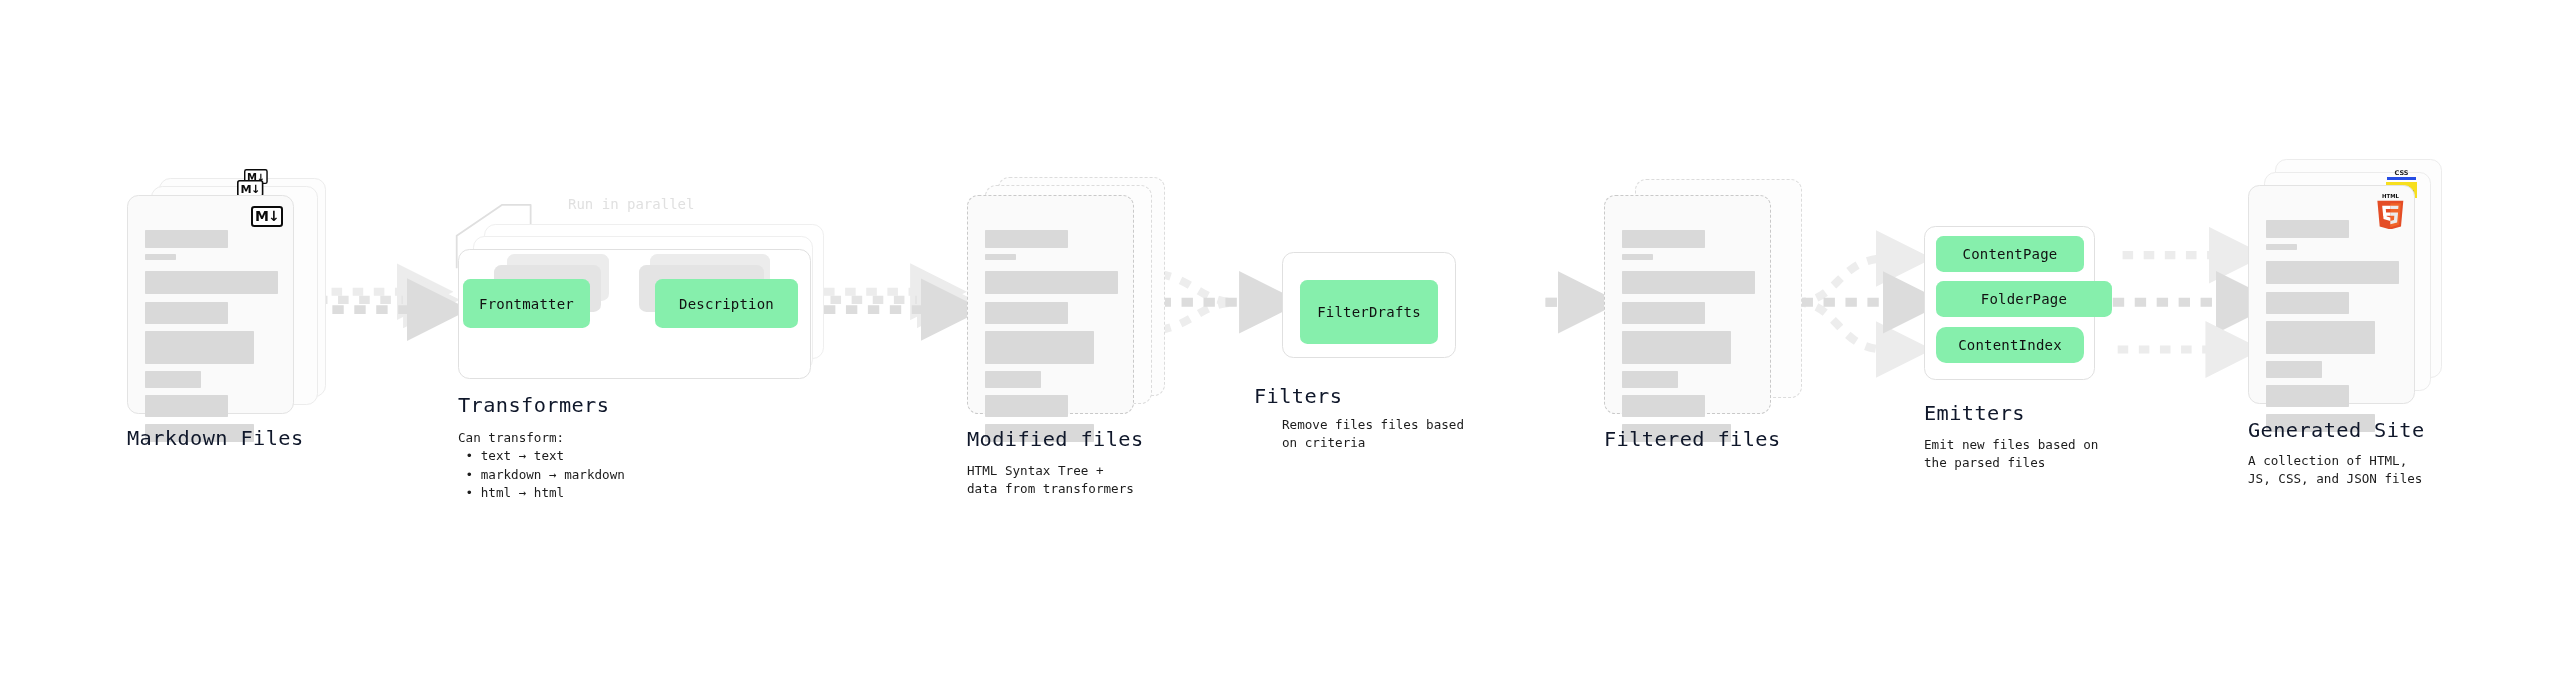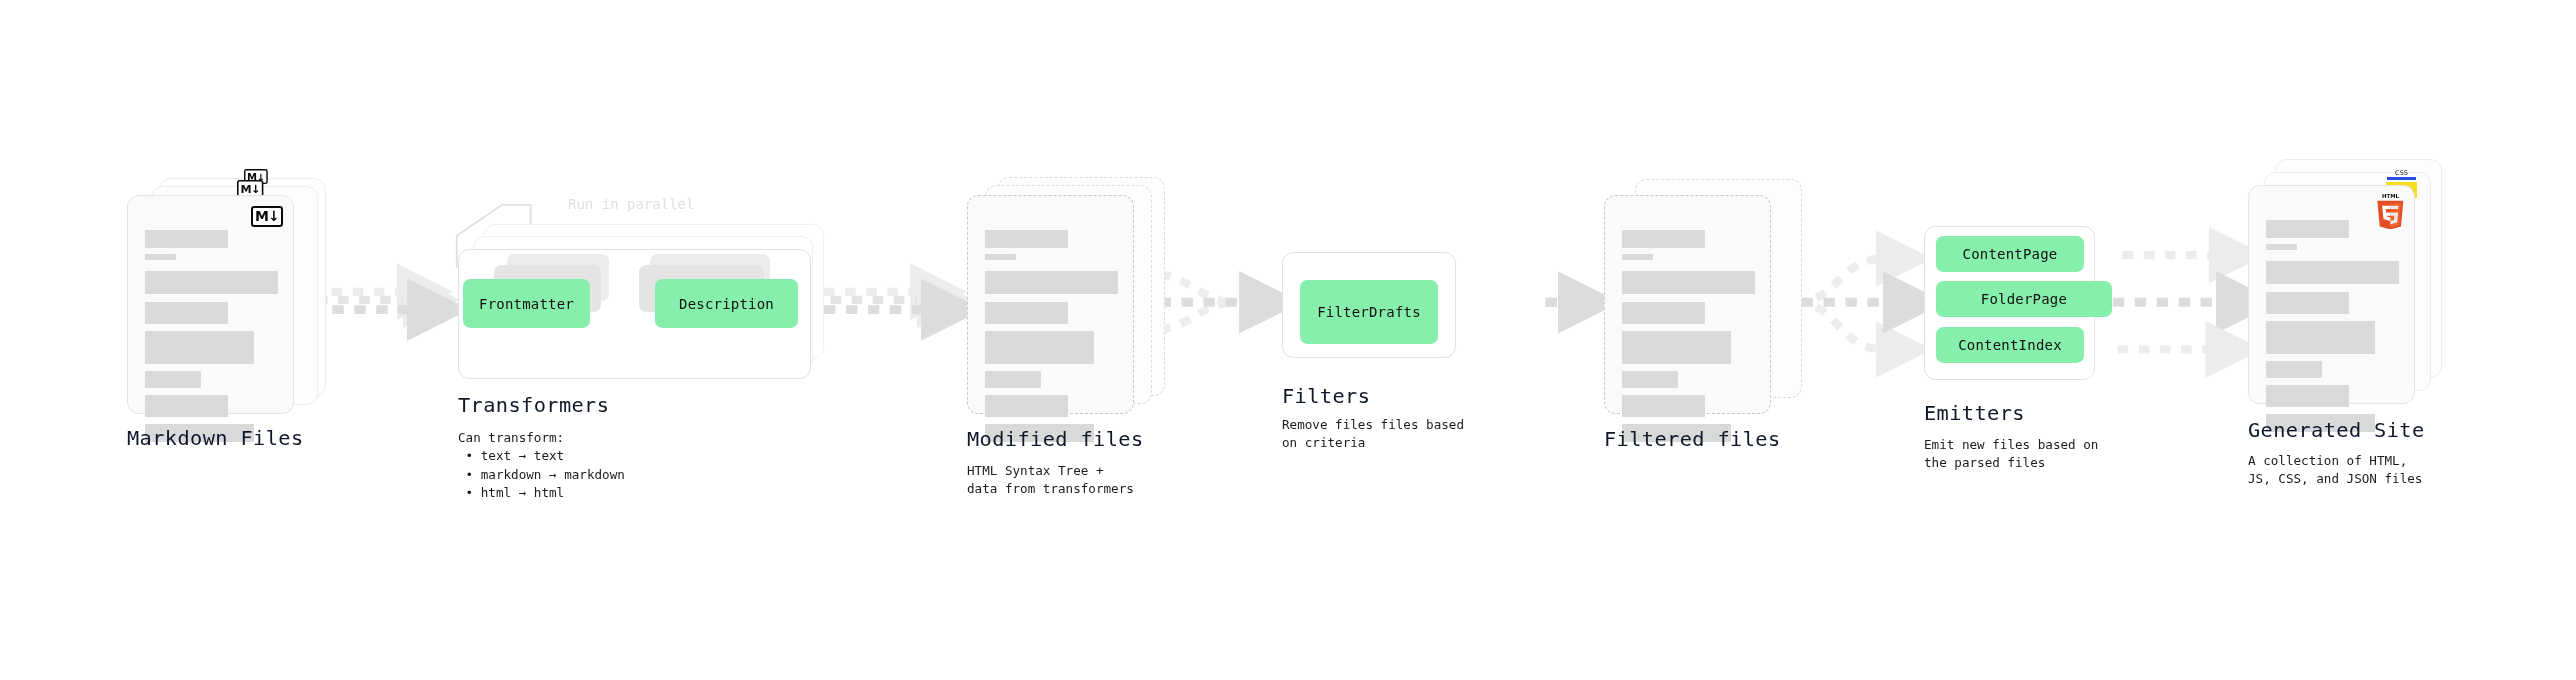--- a/index.html
+++ b/index.html
@@ -82,21 +82,21 @@
     position:absolute;width:31px;height:16.3px;background:#f7df1e;
     font-family:"DejaVu Sans","Liberation Sans",sans-serif;
     font-weight:700;font-size:7.3px;color:#111;
     display:flex;align-items:flex-end;justify-content:flex-end;
     padding:0 2.4px 0.8px 0;box-sizing:border-box;
   }
   .css-badge{
     position:absolute;width:29px;height:13px;
     border-bottom:3.3px solid #264de4;
     font-family:"DejaVu Sans","Liberation Sans",sans-serif;
-    font-weight:400;font-size:6.5px;color:#222;
+    font-weight:700;font-size:6.5px;color:#222;
     display:flex;align-items:flex-end;justify-content:center;
     box-sizing:border-box;
   }
 
   
   .procbox{
     position:absolute;
     border:1.3px solid #e0e0e0;
     border-radius:11.4px;
     background:#ffffff;
@@ -279,21 +279,21 @@
       </div>
     </div>
     <div class="lbl-title" style="left:967px;top:427px;">Modified files</div>
     <div class="lbl-sub" style="left:967px;top:462px;">HTML Syntax Tree +
 data from transformers</div>
   </div>
 
   <div class="node">
     <div class="procbox" style="left:1282px;top:252px;width:174px;height:106px;"></div>
     <div class="chip" style="left:1300px;top:280px;width:138px;height:64px;">FilterDrafts</div>
-    <div class="lbl-title" style="left:1282px;top:384px;text-align:center;">Filters</div>
+    <div class="lbl-title" style="left:1254px;top:384px;text-align:center;">Filters</div>
     <div class="lbl-sub" style="left:1282px;top:416px;">Remove files files based
 on criteria</div>
   </div>
 
   <div class="node">
     <div class="ghost dashed" style="left:1635px;top:179px;"></div>
     <div class="card dashed" style="left:1604px;top:195px;">
       <div class="skel">
         <div class="bar title"></div>
         <div class="bar sub"></div>
@@ -305,21 +305,21 @@
         <div class="bar p6"></div>
       </div>
     </div>
     <div class="lbl-title" style="left:1604px;top:427px;">Filtered files</div>
   </div>
 
   <div class="node">
     <div class="procbox" style="left:1924px;top:226px;width:171px;height:154px;"></div>
     <div class="chip" style="left:1936px;top:236px;width:148px;height:36px;">ContentPage</div>
     <div class="chip" style="left:1936px;top:281px;width:176px;height:36px;">FolderPage</div>
-    <div class="chip" style="left:1936px;top:327px;width:148px;height:36px;">ContentIndex</div>
+    <div class="chip" style="left:1936px;top:327px;width:148px;height:36px;border-radius:10px;">ContentIndex</div>
     <div class="lbl-title" style="left:1924px;top:401px;">Emitters</div>
     <div class="lbl-sub" style="left:1924px;top:436px;">Emit new files based on
 the parsed files</div>
   </div>
 
   <div class="node">
     <div class="ghost" style="left:2275px;top:159px;"></div>
     <div class="ghost" style="left:2264px;top:172px;"></div>
 
     <div class="css-badge" style="left:2387px;top:167px;">CSS</div>

